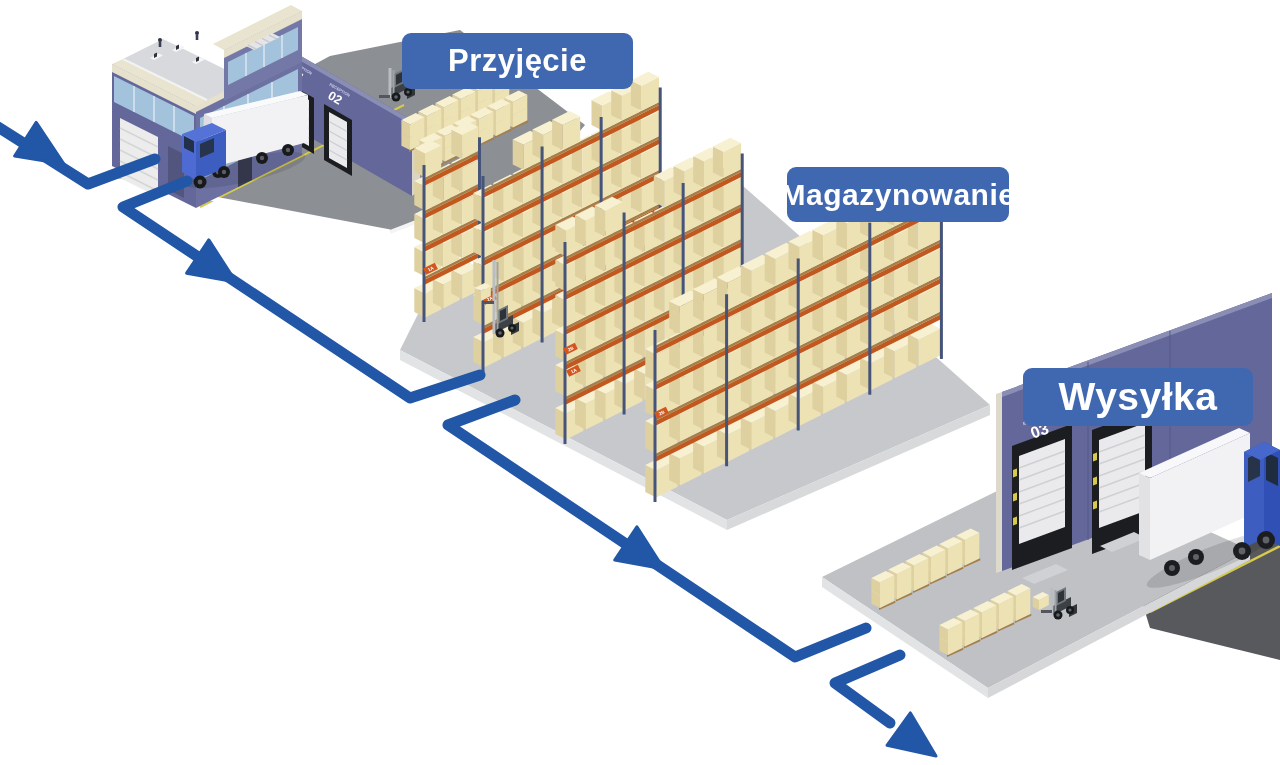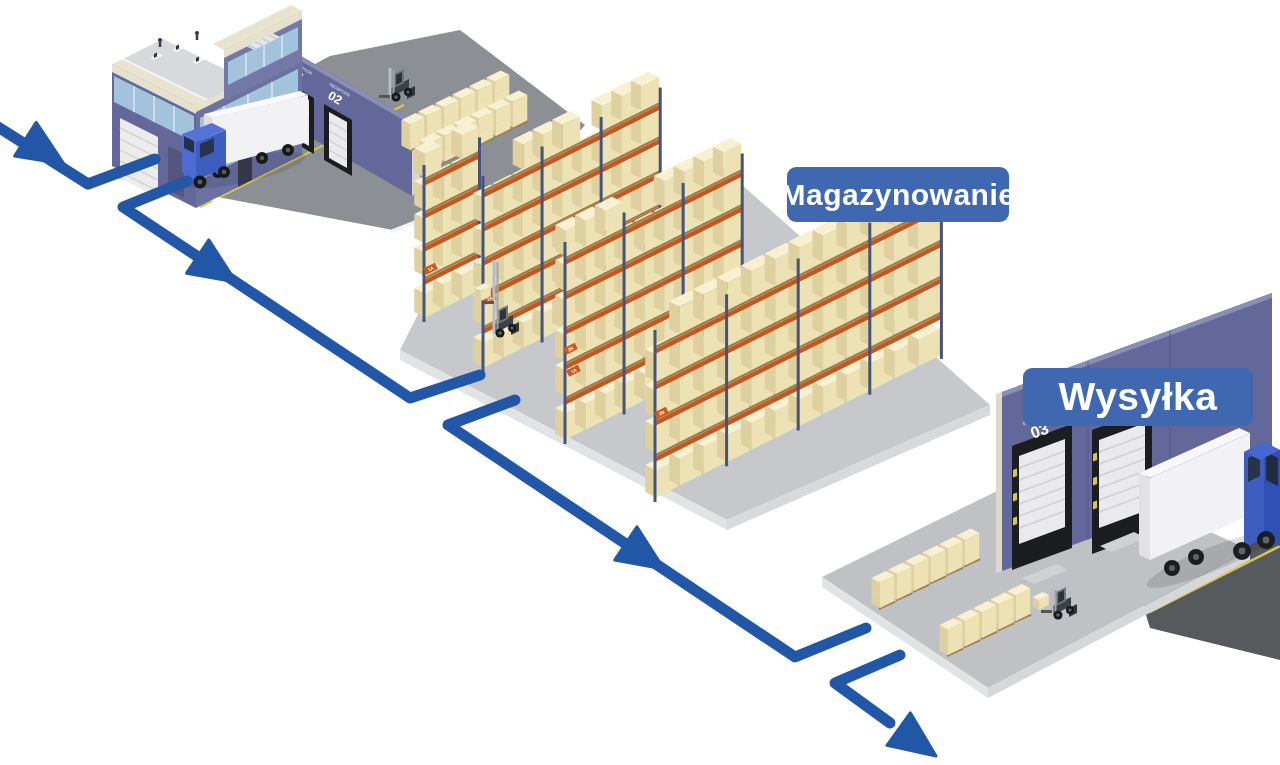--- a/index.html
+++ b/index.html
@@ -1004,19 +1004,22 @@
         <polygon points="64.0,164.0 14.6,156.0 36.2,122.4" fill="#2157A6" stroke="#2157A6" stroke-width="3" stroke-linejoin="round"></polygon>
         <polyline points="187.0,181.0 123.0,207.0 410.0,398.0 480.0,375.0" fill="none" stroke="#2157A6" stroke-width="11" stroke-linejoin="round" stroke-linecap="round"></polyline>
         <polygon points="236.0,282.0 186.6,273.2 208.8,239.9" fill="#2157A6" stroke="#2157A6" stroke-width="3" stroke-linejoin="round"></polygon>
         <polyline points="515.0,400.0 448.0,425.0 795.0,657.0 866.0,628.0" fill="none" stroke="#2157A6" stroke-width="11" stroke-linejoin="round" stroke-linecap="round"></polyline>
         <polygon points="664.0,569.0 614.7,560.0 636.9,526.8" fill="#2157A6" stroke="#2157A6" stroke-width="3" stroke-linejoin="round"></polygon>
         <polyline points="900.0,655.0 835.0,683.0 890.0,723.0" fill="none" stroke="#2157A6" stroke-width="11" stroke-linejoin="round" stroke-linecap="round"></polyline>
         <polygon points="936.0,756.0 887.0,745.3 910.4,712.9" fill="#2157A6" stroke="#2157A6" stroke-width="3" stroke-linejoin="round"></polygon>
       </g>
     </svg>
 
+  <div class="stage-label lbl-reception" style="background: rgb(64, 104, 176); color: rgb(255, 255, 255);">
+    <span>Przyjęcie</span>
+  </div>
   <div class="stage-label lbl-storage" style="background: rgb(64, 104, 176); color: rgb(255, 255, 255);">
     <span>Magazynowanie</span>
   </div>
   <div class="stage-label lbl-shipping" style="background: rgb(64, 104, 176); color: rgb(255, 255, 255);">
     <span>Wysyłka</span>
   </div>
 </div>
 
 </body></html>

